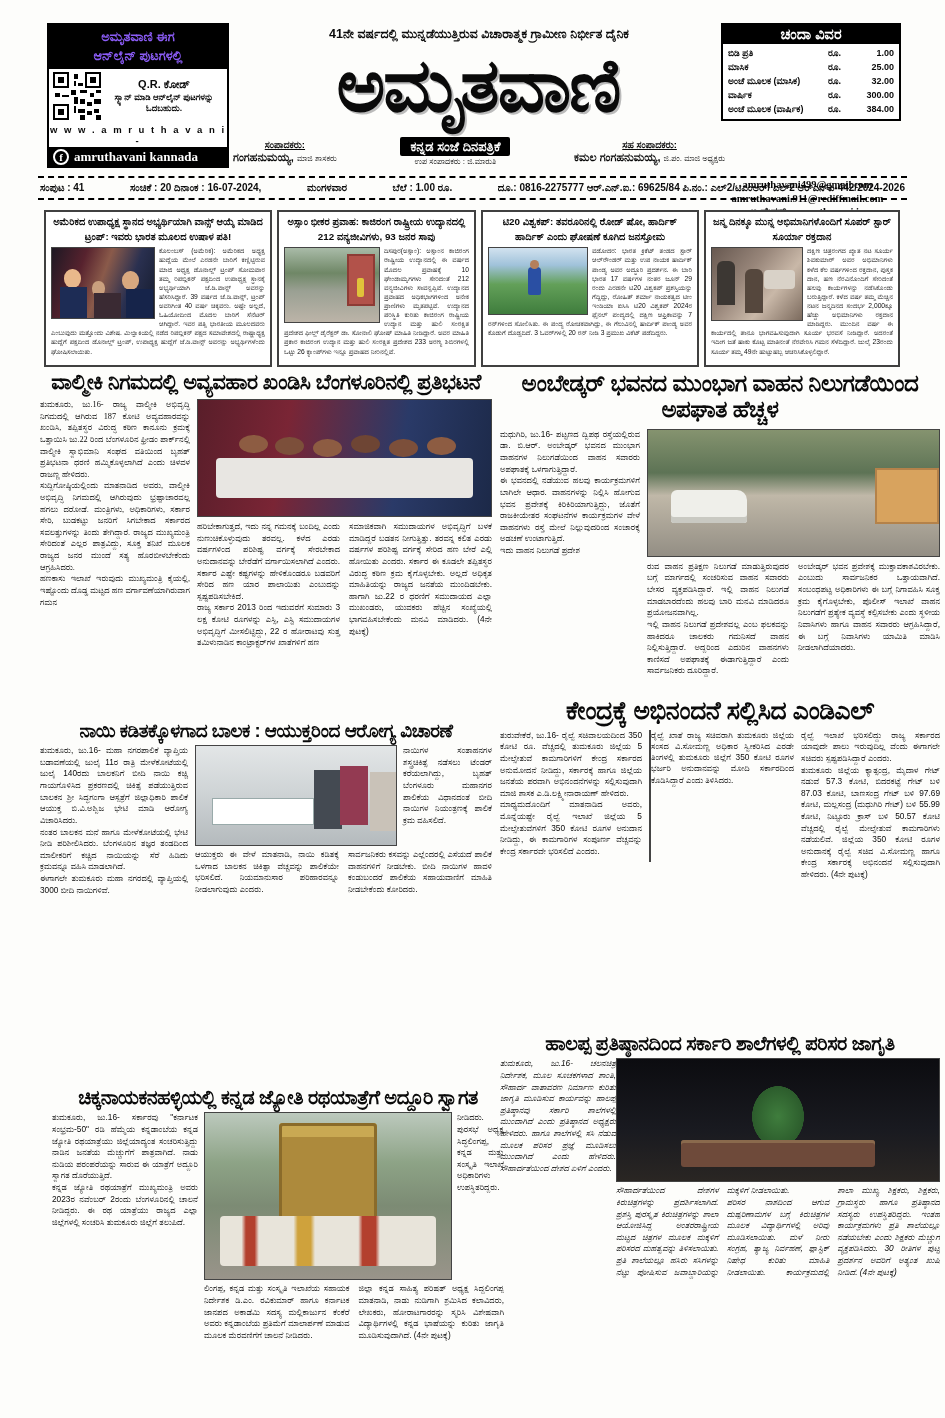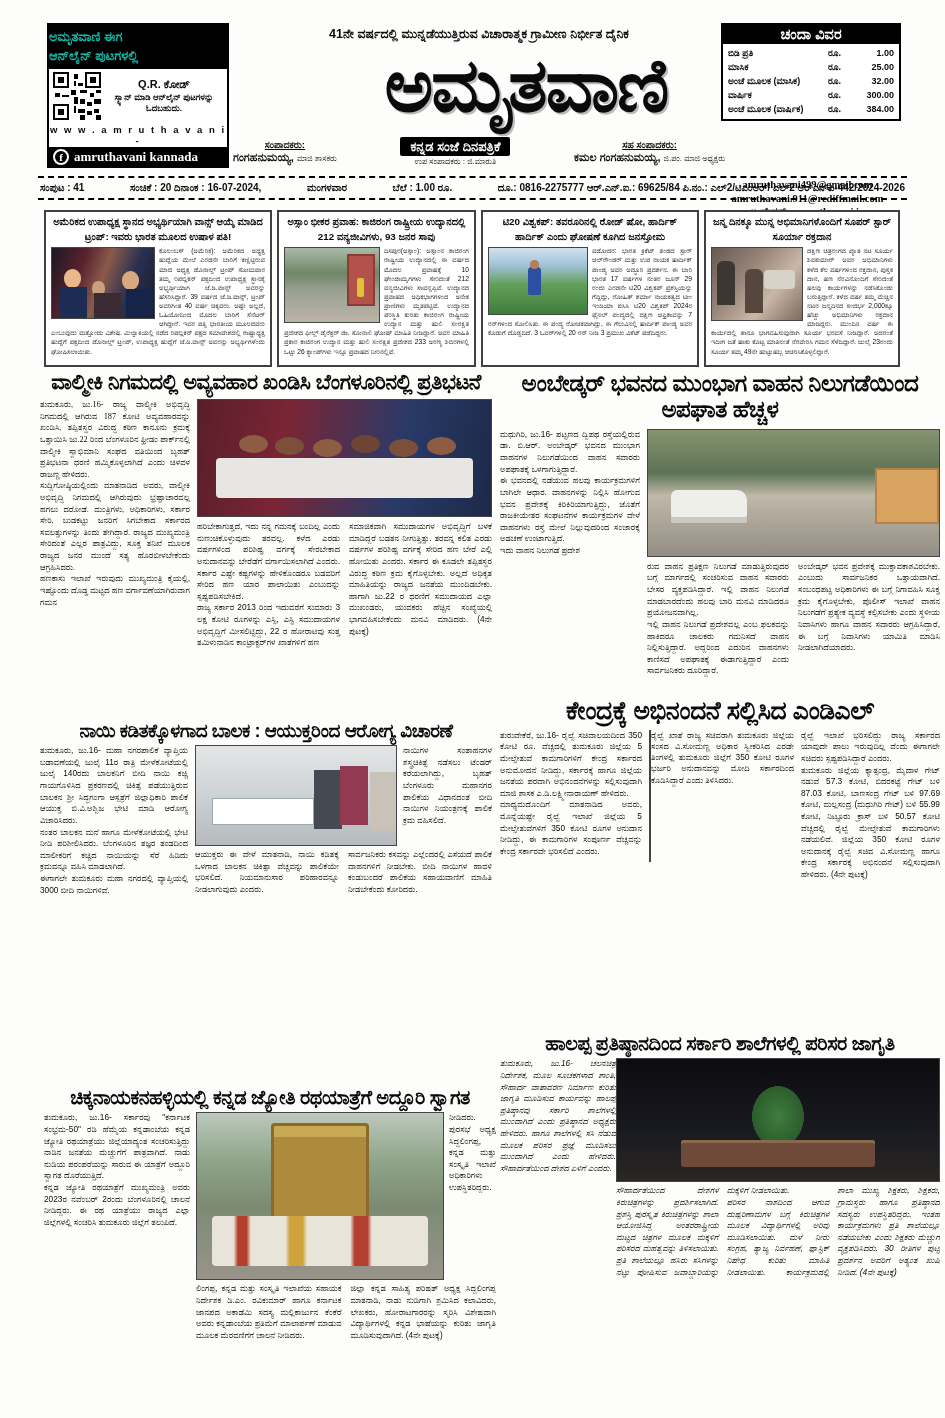--- a/index.html
+++ b/index.html
@@ -4,30 +4,30 @@
 <style>
   * { margin:0; padding:0; box-sizing:border-box; }
   html,body { background:#e8e8e8; }
   .page {
     position:relative; width:945px; height:1418px; margin:0 auto;
     background:#fdfdfb; color:#0a0a0a; overflow:hidden;
     font-family:"Liberation Sans", sans-serif;
   }
   
   .online-box { position:absolute; left:47px; top:23px; width:182px; height:145px; border:2px solid #000; background:#fff; }
-  .ob-top { background:#000; color:#14b8a6; text-align:left; font-weight:bold; font-size:13px; line-height:1.45; padding:3px 0; }
+  .ob-top { background:#000; color:#8b5cf6; text-align:center; font-weight:bold; font-size:13px; line-height:1.45; padding:3px 0; }
   .ob-mid { display:flex; align-items:center; gap:4px; padding:3px 4px; }
   .ob-qr { width:48px; height:48px; flex:0 0 auto; }
   .ob-qrtxt { flex:1; text-align:center; font-weight:bold; font-size:8.5px; line-height:1.35; }
   .ob-qrtxt b { font-size:11px; }
   .ob-web { text-align:center; font-weight:bold; font-size:9.5px; letter-spacing:2px; padding:1px 0; }
   .ob-fb { background:#000; color:#fff; display:flex; align-items:center; gap:5px; padding:2px 4px; font-weight:bold; font-size:13px; font-family:"Liberation Serif", serif; }
   .fb-circle { width:16px; height:16px; border:2px solid #fff; border-radius:50%; background:#000; color:#fff; display:flex; align-items:center; justify-content:center; font-size:11px; font-weight:bold; flex:0 0 auto; }
   .tagline { position:absolute; left:235px; top:27px; width:488px; text-align:center; font-size:12.5px; font-weight:bold; }
-  .masthead { position:absolute; left:228px; top:40px; width:500px; text-align:center; font-size:74px; font-weight:bold; line-height:1.25; letter-spacing:-2px; text-shadow:2px 2px 0 #bbb; white-space:nowrap;margin-left:48px; }
+  .masthead { position:absolute; left:228px; top:40px; width:500px; text-align:center; font-size:74px; font-weight:bold; line-height:1.25; letter-spacing:-2px; text-shadow:2px 2px 0 #bbb; white-space:nowrap; }
   .editors { position:absolute; left:233px; top:139px; width:492px; display:flex; justify-content:space-between; align-items:flex-start; }
   .ed-blk { text-align:center; font-size:8.5px; }
   .ed-lab { font-weight:bold; text-decoration:underline; font-size:9.5px; }
   .ed-name { font-weight:bold; font-size:11px; }
   .ed-name small { font-weight:normal; font-size:8px; }
   .ed-center-box { background:#000; color:#fff; font-weight:bold; font-size:13px; padding:2px 10px; border-radius:2px; }
   .ed-center-sub { font-size:8px; margin-top:2px; }
   .sub-box { position:absolute; right:44px; top:23px; width:180px; border:2px solid #000; background:#fff; }
   .sb-title { background:#000; color:#fff; text-align:center; font-weight:bold; font-size:14.5px; padding:1px 0; }
   .sb-rows { padding:3px 5px 2px 5px; }
@@ -66,21 +66,21 @@
   .val-cols { columns:2; column-gap:9px; flex:1; overflow:hidden; }
   .a-dog { left:40px; top:350px; width:452px; height:362px; }
   .a-dog h2 { font-size:18.5px; margin-bottom:4px; }
   .dog-flex { display:flex; gap:7px; height:328px; }
   .dog-c1 { width:148px; flex:0 0 auto; }
   .dog-r { flex:1; display:flex; flex-direction:column; }
   .dog-row { display:flex; gap:6px; margin-bottom:3px; }
   .dog-photo { width:202px; height:101px; flex:0 0 auto; }
   .dog-side { flex:1; }
   .dog-cols { columns:2; column-gap:9px; flex:1; overflow:hidden; }
-  .a-ratha { left:44px; top:716px; width:452px; height:332px; }
+  .a-ratha { left:52px; top:716px; width:452px; height:332px; }
   .a-ratha h2 { font-size:19.5px; margin-bottom:4px; }
   .rat-flex { display:flex; gap:6px; height:300px; }
   .rat-c1 { width:146px; flex:0 0 auto; }
   .rat-r { flex:1; display:flex; flex-direction:column; }
   .rat-row { display:flex; gap:5px; margin-bottom:3px; }
   .rat-photo { width:248px; height:168px; flex:0 0 auto; }
   .rat-side { flex:1; }
   .rat-cols { columns:2; column-gap:9px; flex:1; overflow:hidden; }
   .a-amb { left:500px; top:0px; width:440px; height:324px; }
   .a-amb h2 { font-size:23px; margin-bottom:6px; }

